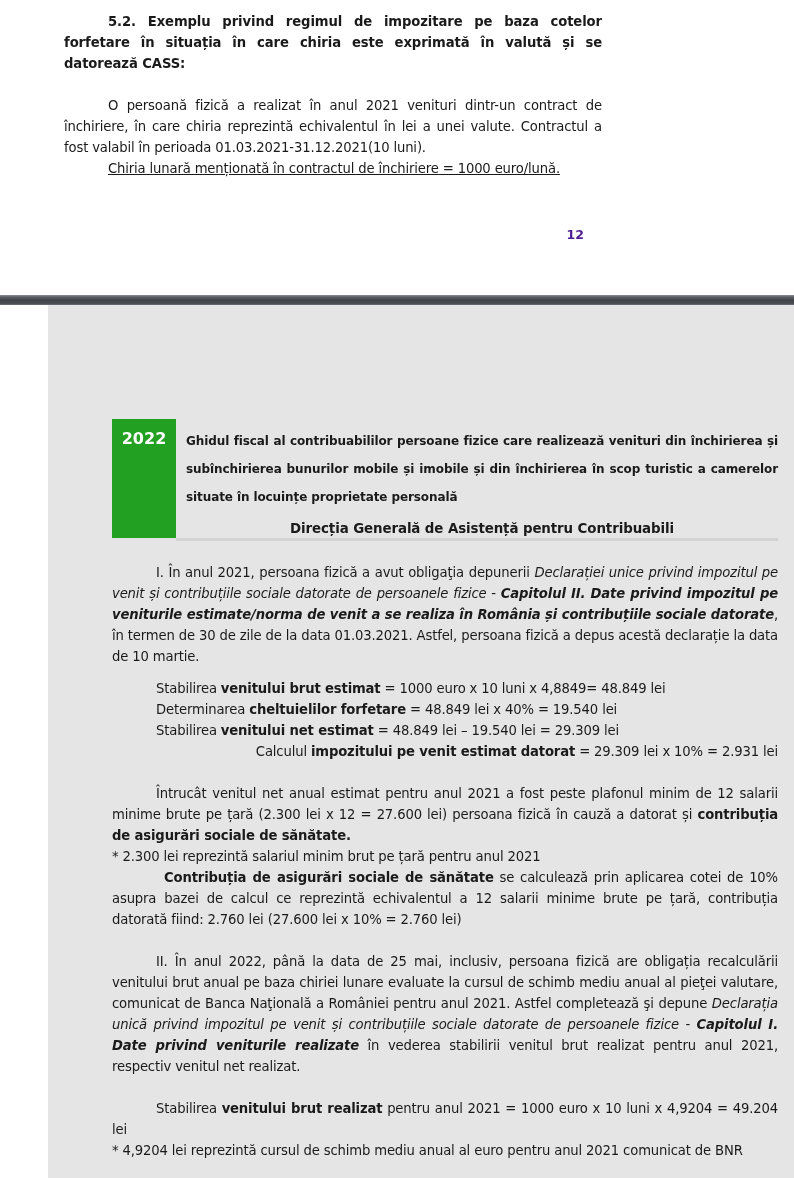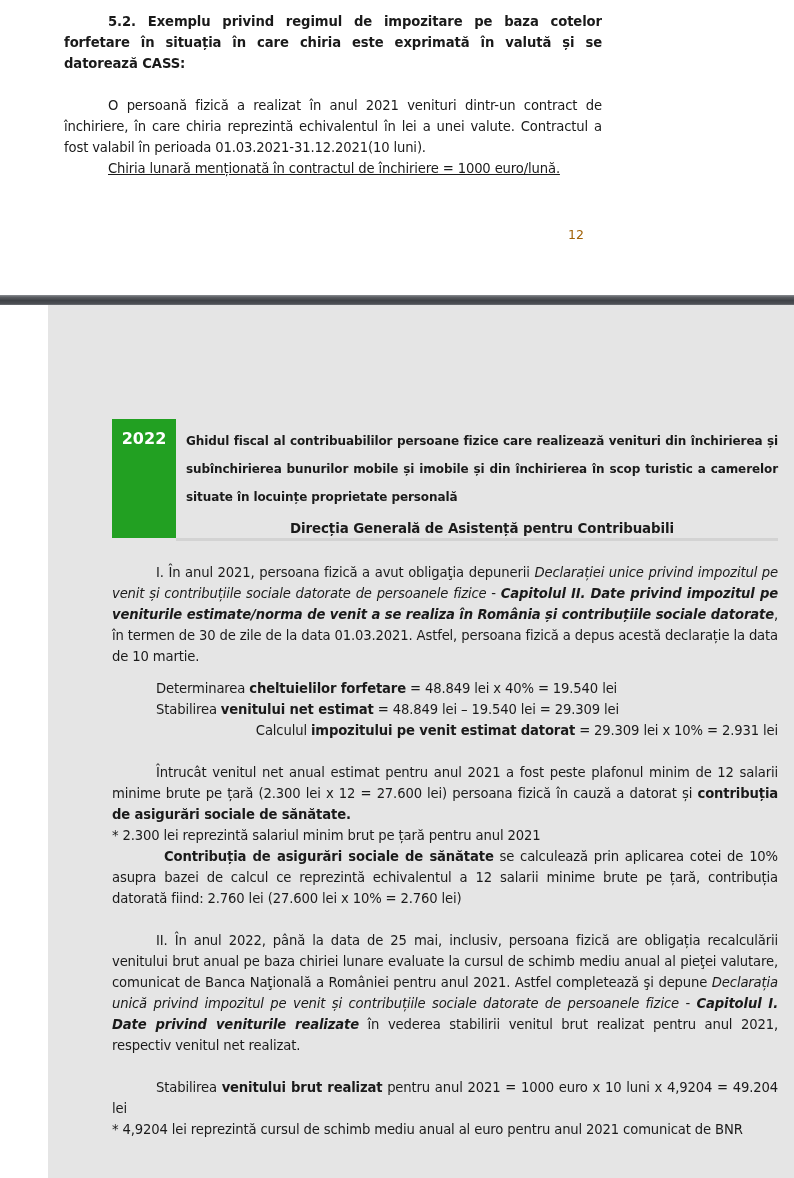--- a/index.html
+++ b/index.html
@@ -78,21 +78,22 @@
   }
   .heading-first-line { text-indent: 44px; }
 
   .spacer-sm { height: 11px; }
   .spacer-md { height: 21px; }
 
   .page-number {
     font-size: 12.5px;
     text-align: right;
     padding-right: 18px;
-    color: #a16207;
+    color: #4c1d95;
+    font-weight: bold;
   }
 
   
   .masthead {
     display: flex;
     align-items: stretch;
     margin-top: 0;
   }
   .year-badge {
     flex: 0 0 64px;
@@ -175,20 +176,21 @@
       <div class="masthead-rule"></div>
     </div>
 
     <div class="spacer-md"></div>
 
     <p class="p indent"><span>I. În anul 2021, persoana fizică a avut obligaţia depunerii </span><span class="i">Declarației unice privind impozitul pe venit și contribuțiile sociale datorate de persoanele fizice</span><span> - </span><span class="bi">Capitolul II. Date privind impozitul pe veniturile estimate/norma de venit a se realiza în România și contribuțiile sociale datorate</span><span>, în termen de 30 de zile de la data 01.03.2021. Astfel, persoana fizică a depus acestă declarație la data de 10 martie.</span></p>
 
     <div class="spacer-sm"></div>
 
     <div>
+      <p class="p nojust" style="text-indent:44px;"><span>Stabilirea </span><span class="b">venitului brut estimat</span><span> = 1000 euro x 10 luni x 4,8849= 48.849 lei</span></p>
 
 
       <p class="p nojust" style="text-indent:44px;"><span>Determinarea </span><span class="b">cheltuielilor forfetare</span><span> = 48.849 lei x 40% = 19.540 lei</span></p>
 
       <p class="p nojust" style="text-indent:44px;"><span>Stabilirea </span><span class="b">venitului net estimat</span><span> = 48.849 lei – 19.540 lei = 29.309 lei</span></p>
 
       <p class="p nojust" style="text-indent:44px;text-align:right;"><span>Calculul </span><span class="b">impozitului pe venit estimat datorat</span><span> = 29.309 lei x 10% = 2.931 lei</span></p>
     </div>
 
     <div class="spacer-md"></div>

